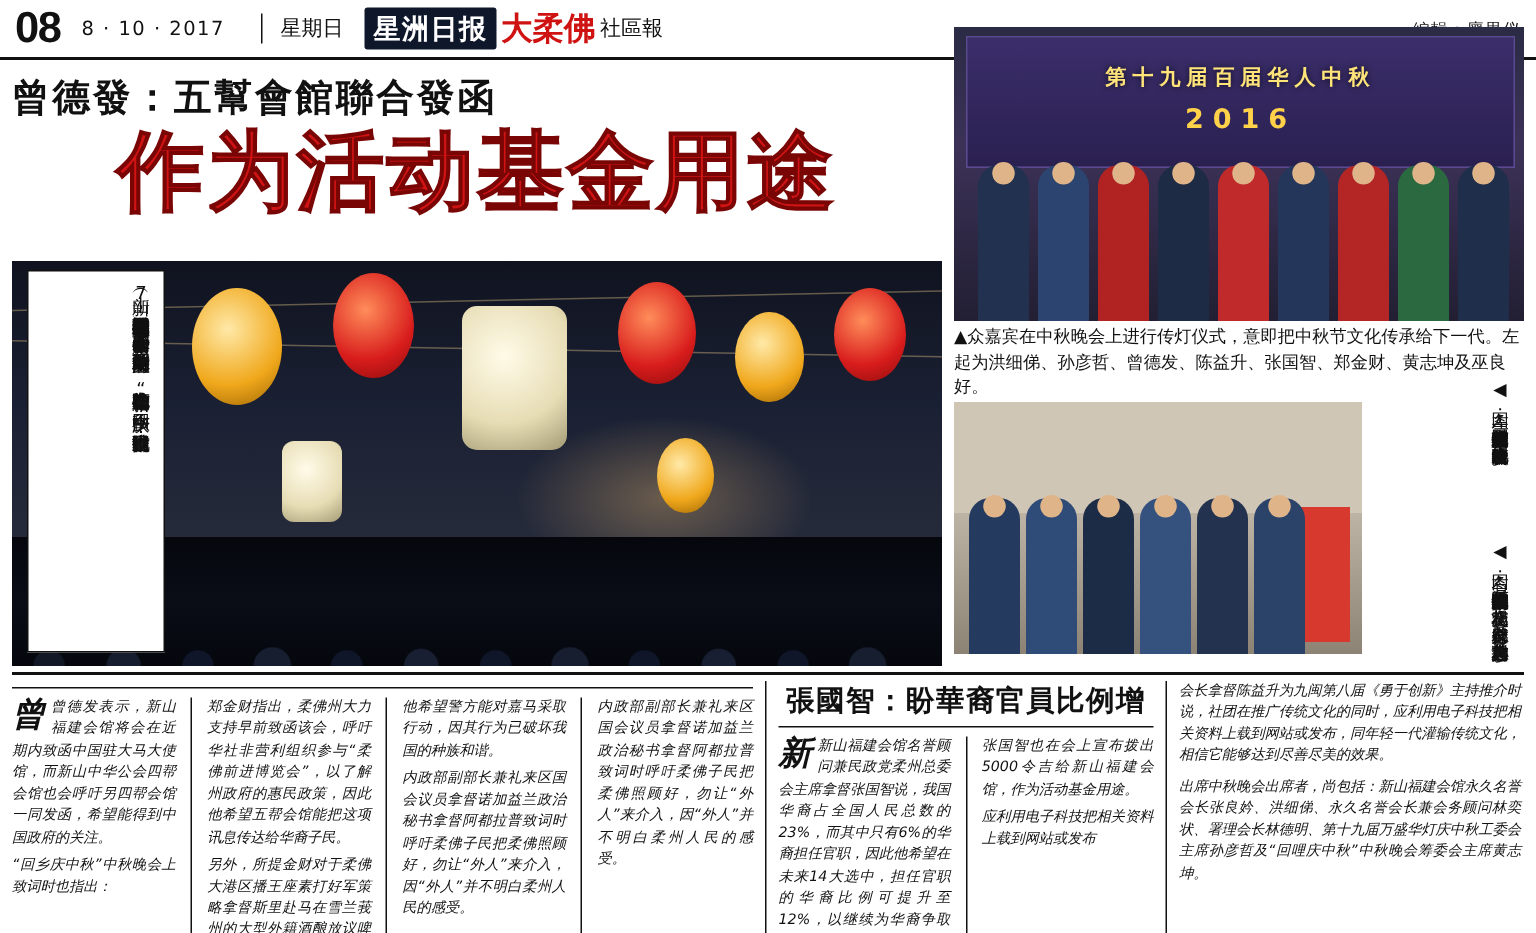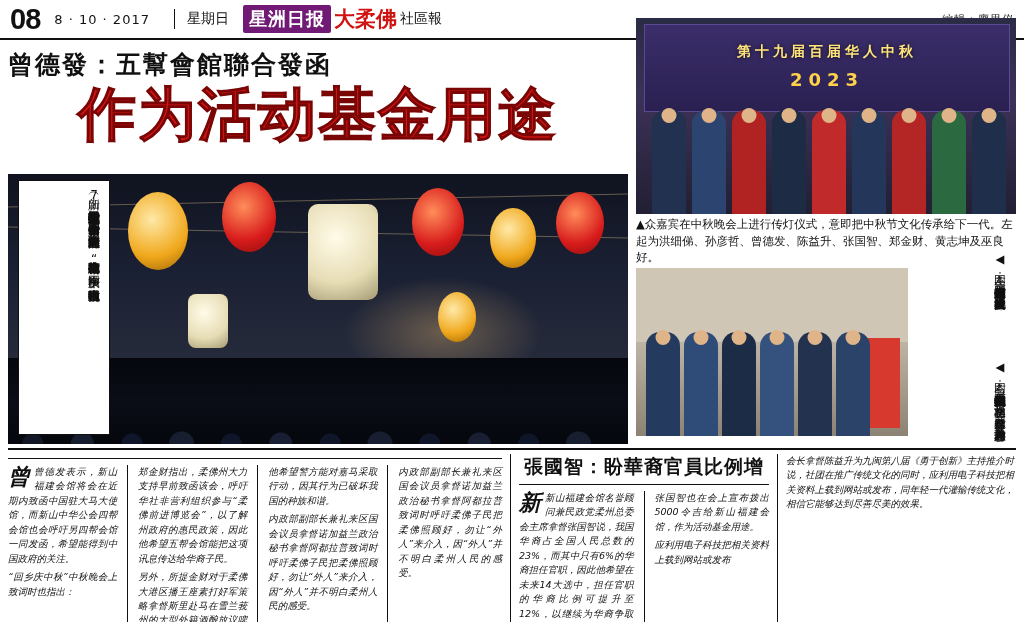--- a/index.html
+++ b/index.html
@@ -24,21 +24,21 @@
     font-weight:bold;font-size:29px;color:#111;letter-spacing:-1px;
     margin-right:14px;
   }
   .md-date{
     font-family:"DejaVu Sans", sans-serif;
     font-size:13px;color:#111;letter-spacing:1px;margin-right:12px;
   }
   .md-sep{width:1px;height:20px;background:#111;margin:0 12px;}
   .md-weekday{font-size:14px;color:#111;margin-right:14px;}
   .md-logo{
-    background:#701a75;color:#fff;font-weight:bold;font-size:18px;
+    background:#0f172a;color:#fff;font-weight:bold;font-size:18px;
     padding:2px 6px;border-radius:2px;letter-spacing:1px;
   }
   .md-logo2{
     color:#cf1212;font-weight:bold;font-size:21px;margin-left:3px;letter-spacing:0px;
   }
   .md-section{font-size:14px;color:#111;margin-left:3px;}
   .md-editor{
     margin-left:auto;font-size:11px;color:#111;letter-spacing:1px;
   }
 
@@ -213,21 +213,21 @@
     <div class="crowd"></div>
   </div>
 
   <div class="caption-box">（新山7日讯）新山福建会馆将会在近期内致函中国驻大马大使馆，而新山中华公会四帮会馆一同发函，希望能得到中国政府的关注。
 
 曾德发昨晚在新山福建会馆“回乡庆中秋”中秋晚会上致词时指出：</div>
 
   <div class="rt-photo">
     <div class="banner">
       <div class="banner-txt">第十九届百届华人中秋</div>
-      <div class="banner-sub">2023</div>
+      <div class="banner-sub">2016</div>
     </div>
     <div class="row-people">
       <div class="person" style="left:16px;background:#21314f;">
           <span class="head"></span>
         </div>
       <div class="person" style="left:56px;background:#2c4470;">
           <span class="head"></span>
         </div>
       <div class="person" style="left:96px;background:#b12323;">
           <span class="head"></span>
@@ -328,18 +328,19 @@
             <div style="margin-top:4px;">应利用电子科技把相关资料上载到网站或发布</div>
           </div>
         </div>
       </div>
 
       <div class="vline" style="margin:0 8px;"></div>
 
       <div class="grp" style="width:228px;">
         <div class="col">
           <div>会长拿督陈益升为九闽第八届《勇于创新》主持推介时说，社团在推广传统文化的同时，应利用电子科技把相关资料上载到网站或发布，同年轻一代灌输传统文化，相信它能够达到尽善尽美的效果。</div>
+          <div style="margin-top:6px;">出席中秋晚会出席者，尚包括：新山福建会馆永久名誉会长张良妗、洪细俤、永久名誉会长兼会务顾问林奕状、署理会长林德明、第十九届万盛华灯庆中秋工委会主席孙彦哲及“回哩庆中秋”中秋晚会筹委会主席黄志坤。</div>
         </div>
       </div>
     </div>
   </div>
 
 </div>
 
 </body></html>

